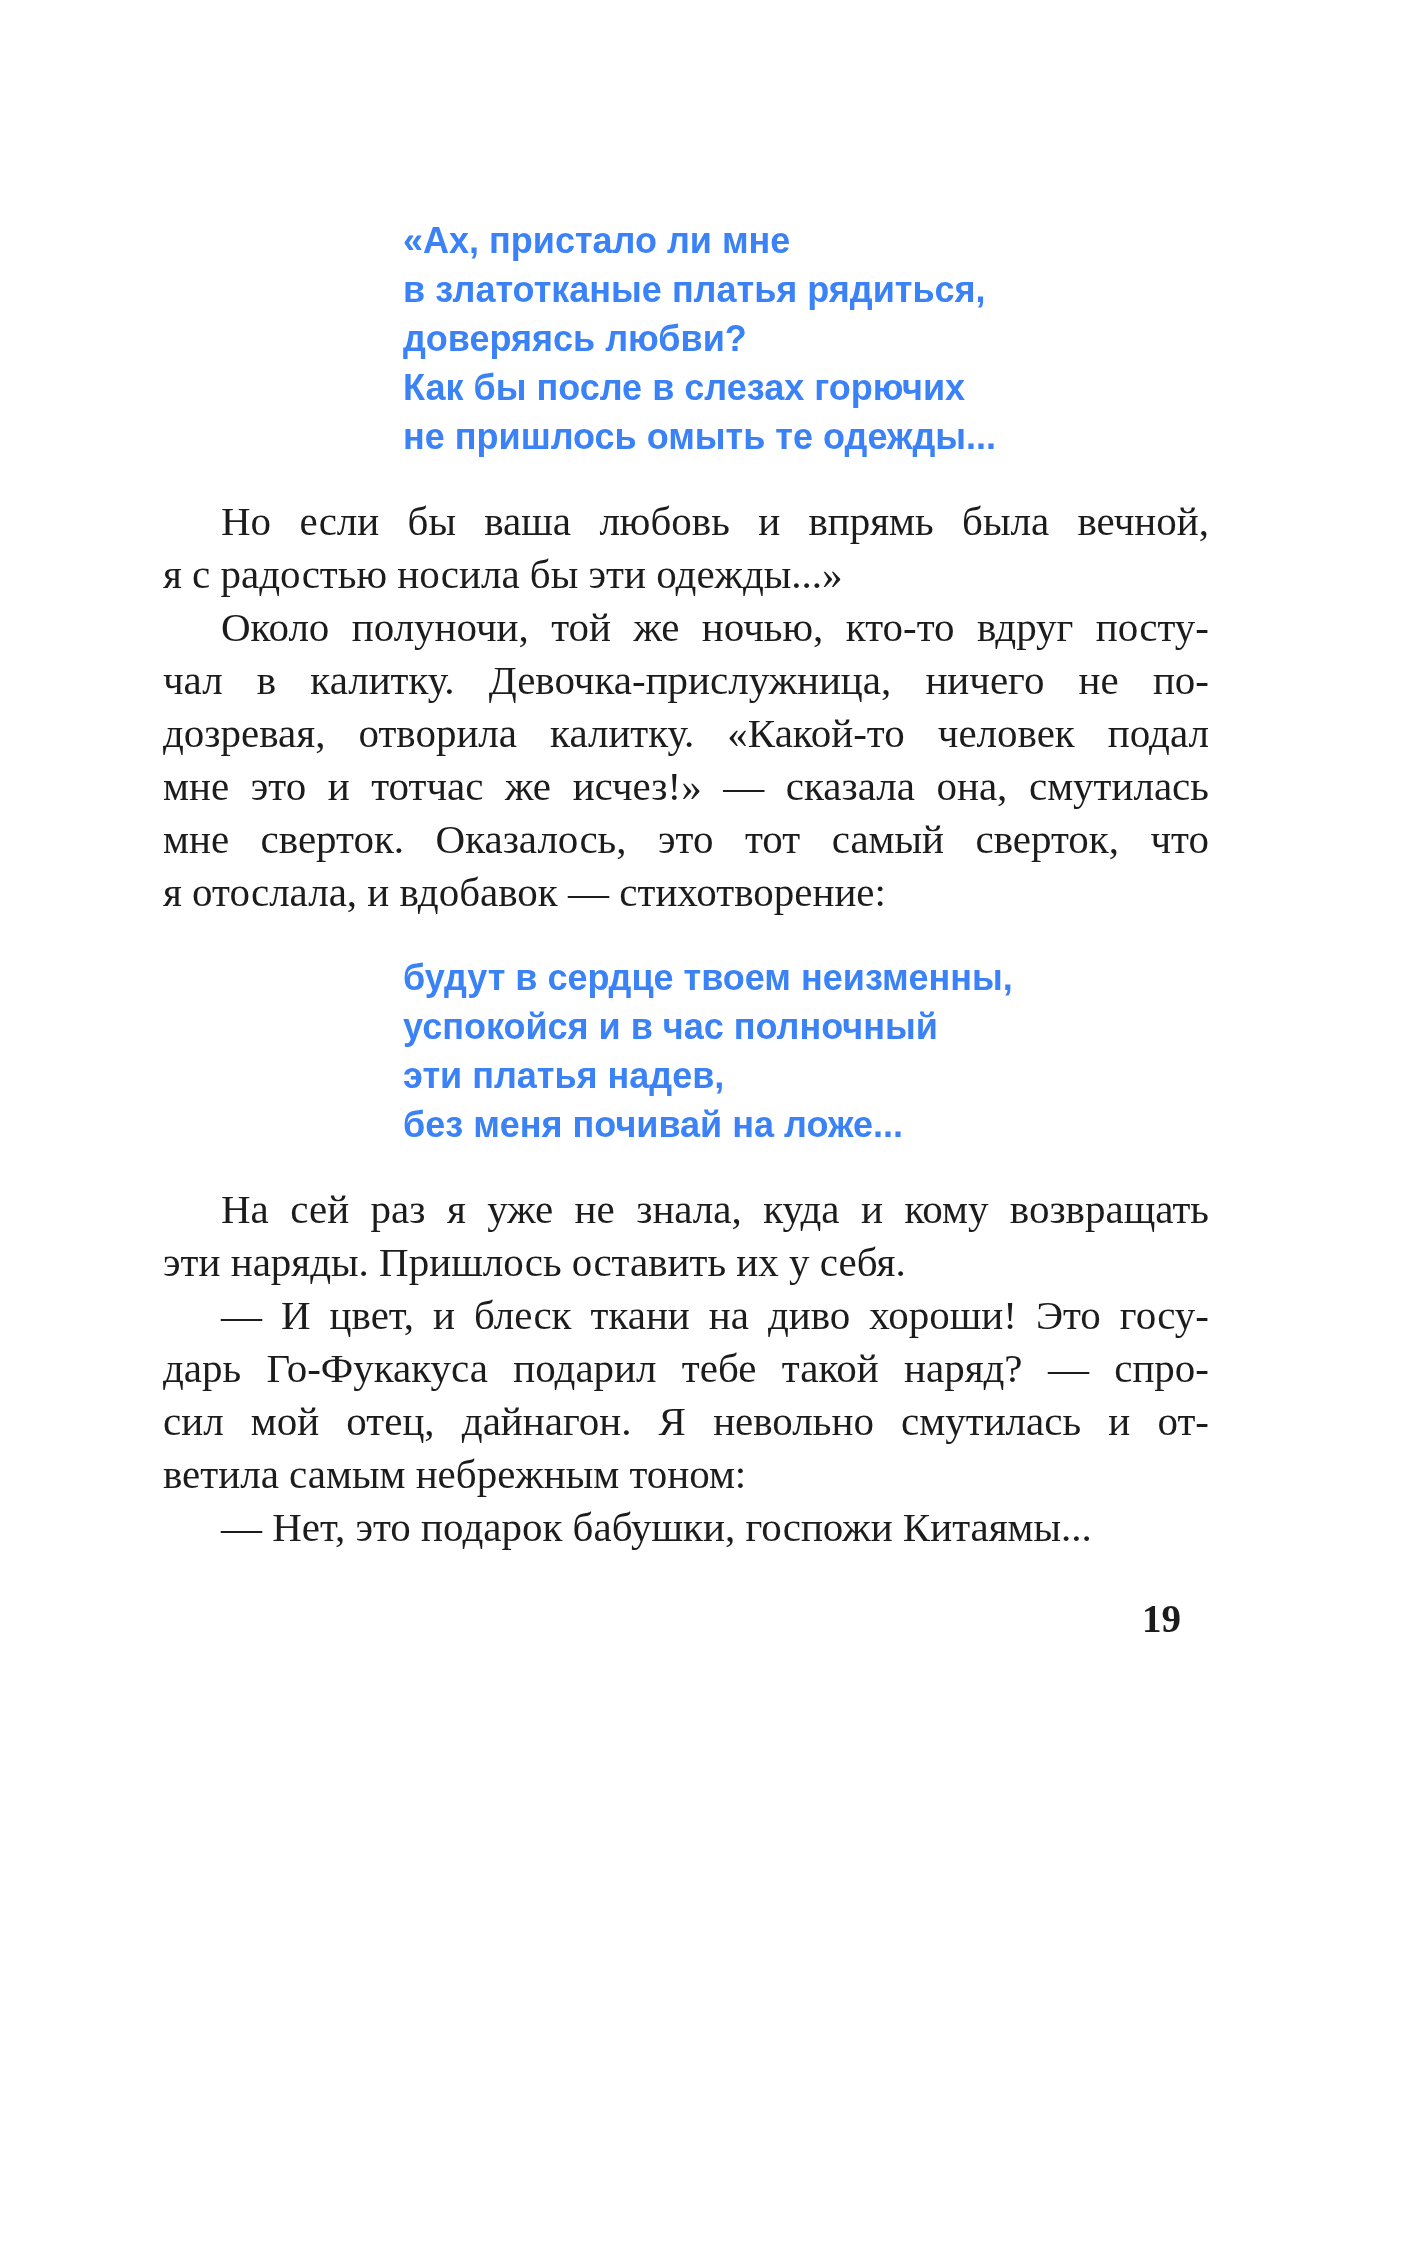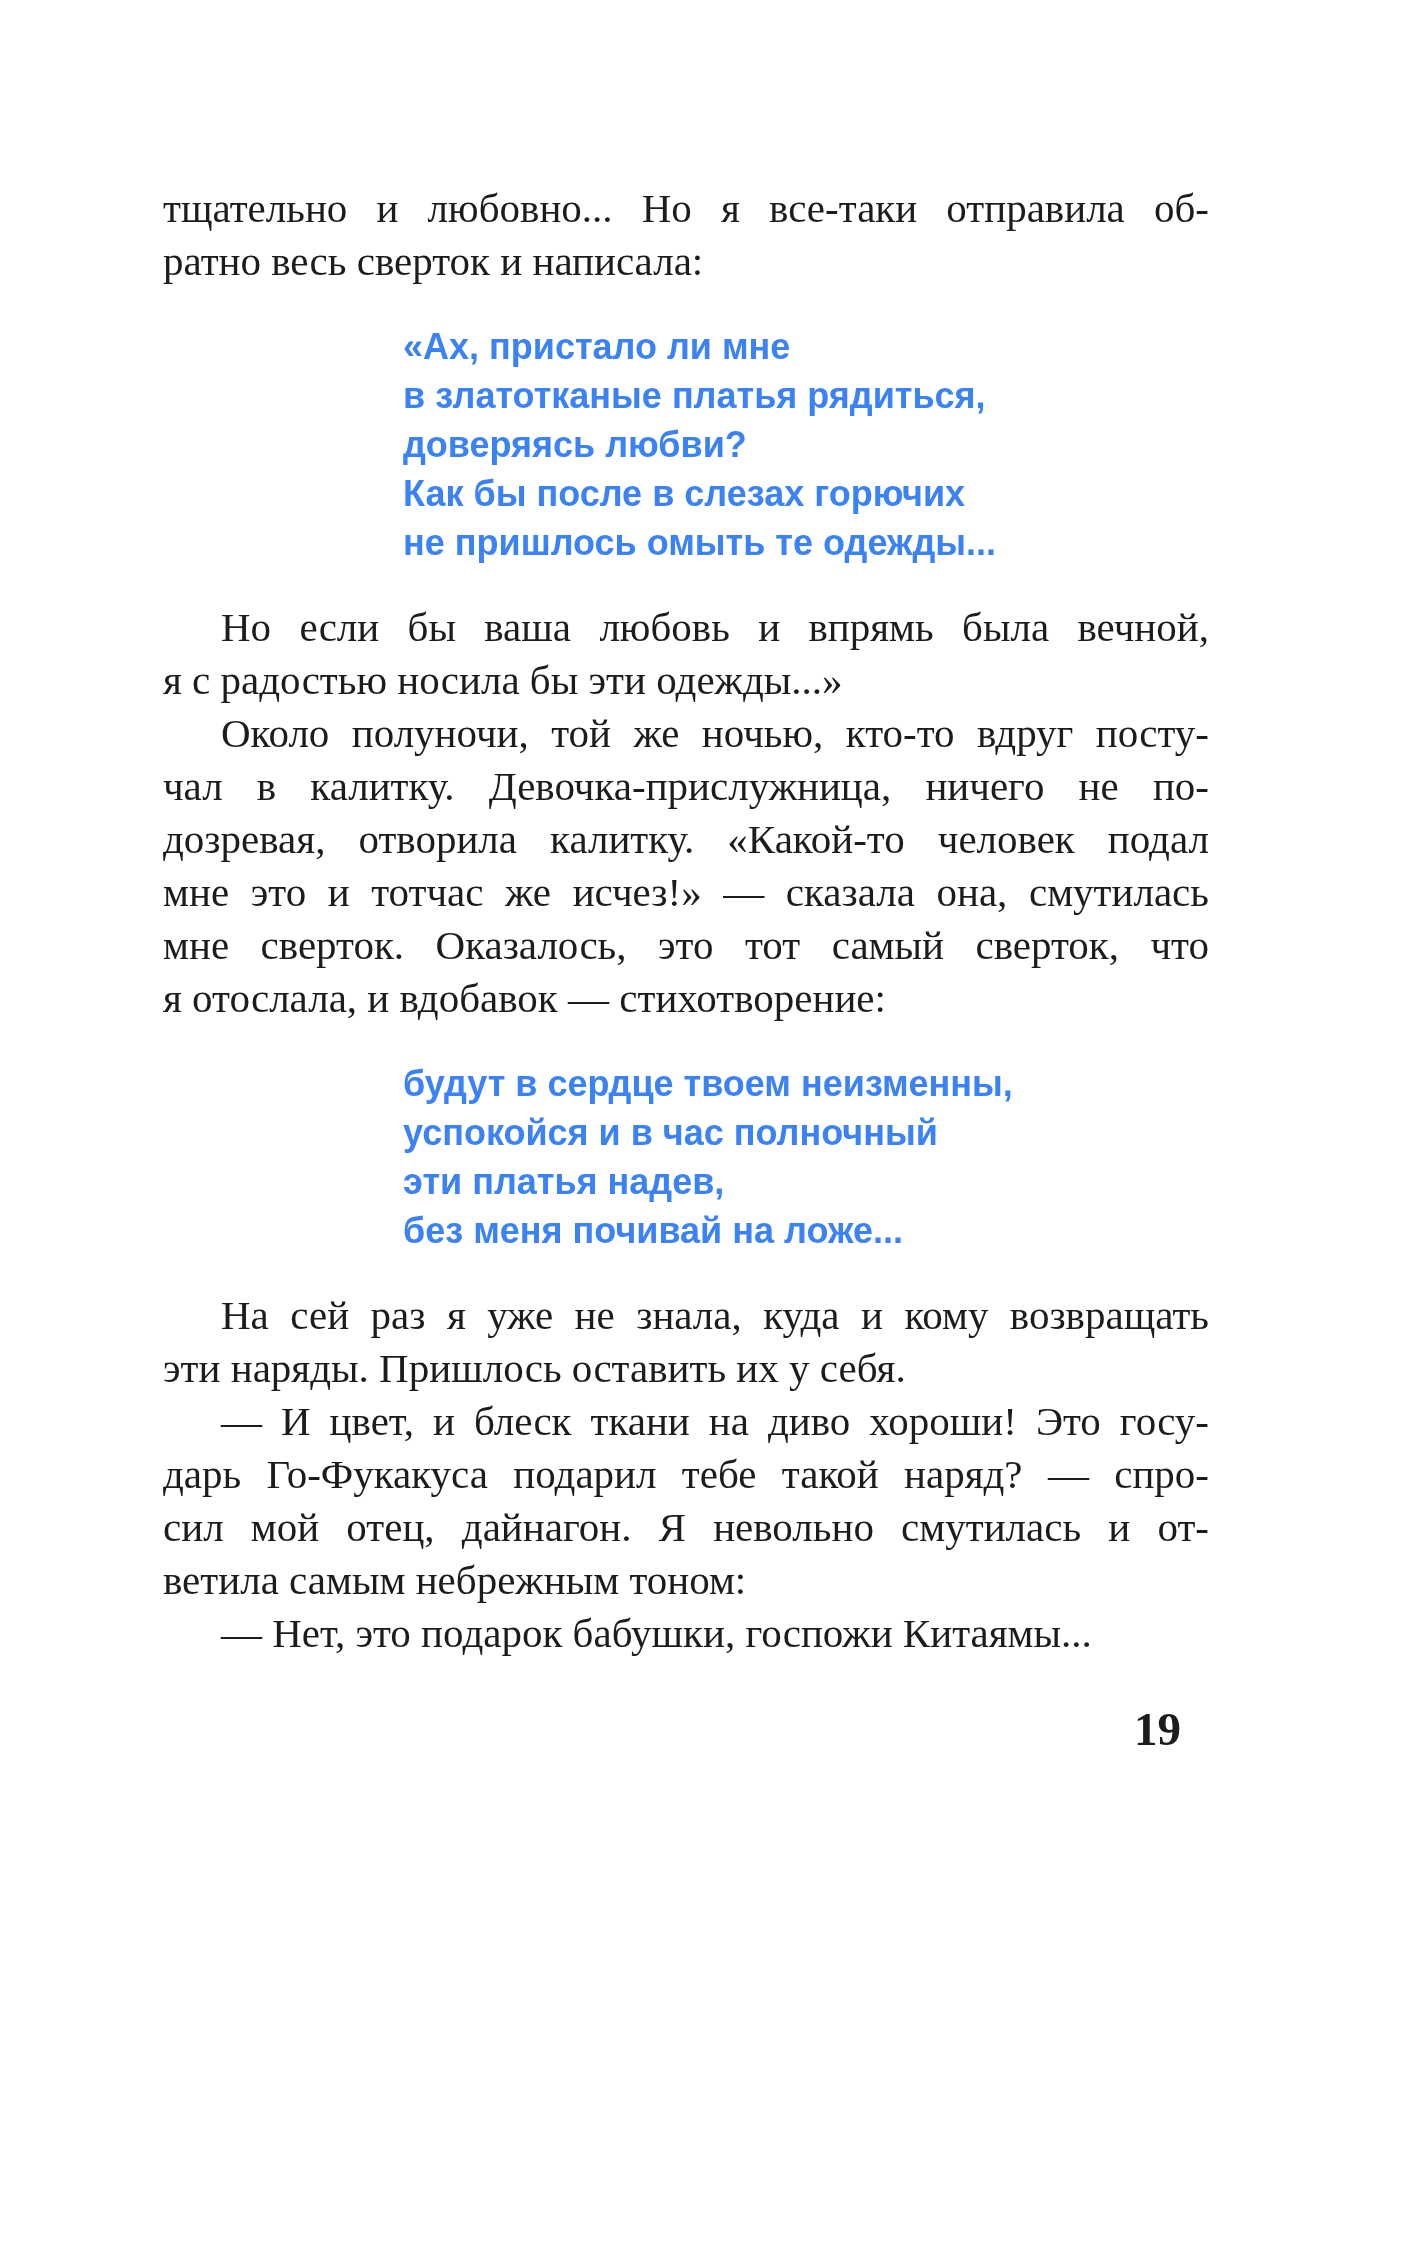--- a/index.html
+++ b/index.html
@@ -50,35 +50,31 @@
   }
   .verse .line {
     display: block;
     text-align: left;
     text-align-last: left;
   }
   .page-number {
     margin-top: 42px;
     padding-right: 28px;
     text-align: right;
-    font-size: 47px;
+    font-size: 39px;
     font-weight: 700;
     color: #1c1c1c;
   }
 </style>
 </head>
 <body>
 
 <div class="page">
   <div class="text-block">
 
-    <div class="prose">
-        <span class="line">тщательно и любовно... Но я все-таки отправила об-</span>
-        <span class="line last">ратно весь сверток и написала:</span>
-      </div>
 
     <div class="verse">
         <span class="line">«Ах, пристало ли мне</span>
         <span class="line">в златотканые платья рядиться,</span>
         <span class="line">доверяясь любви?</span>
         <span class="line">Как бы после в слезах горючих</span>
         <span class="line last">не пришлось омыть те одежды...</span>
       </div>
 
     <div class="prose indent">

